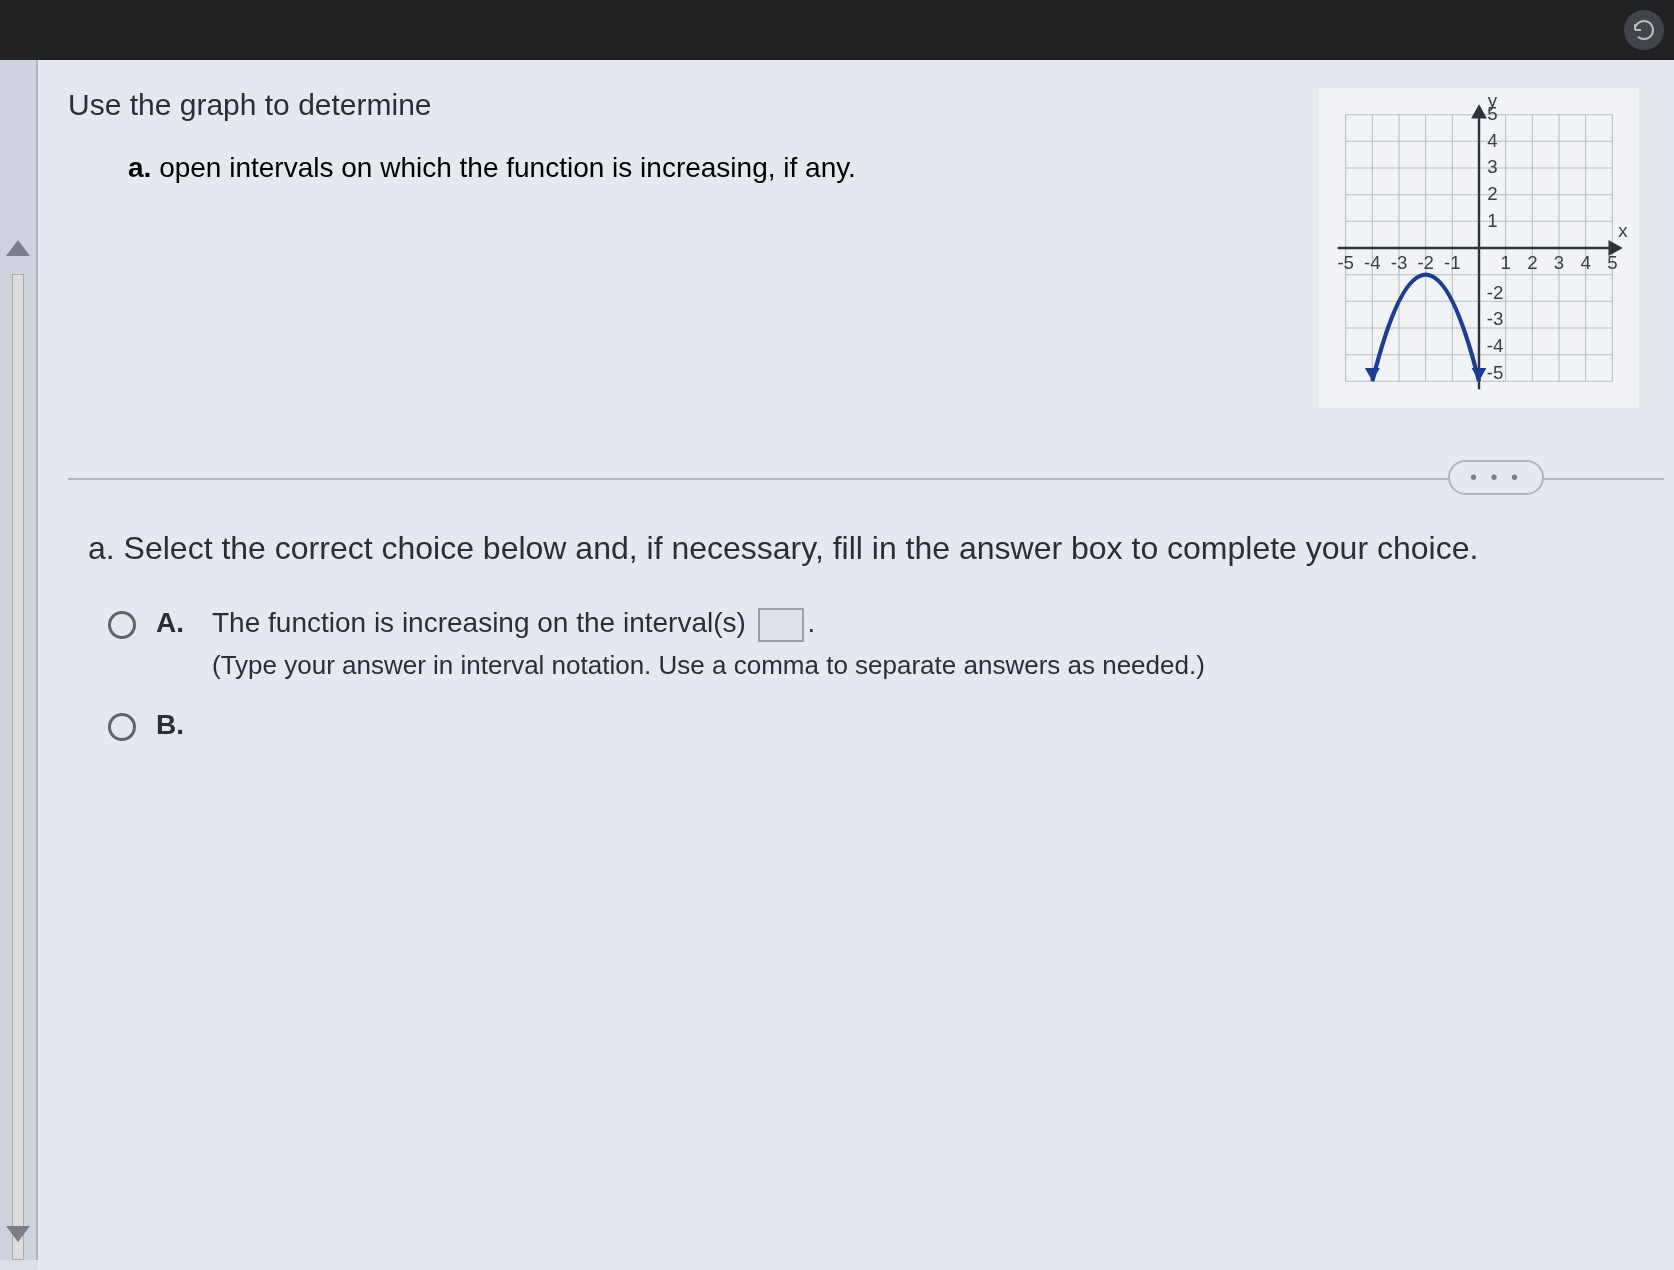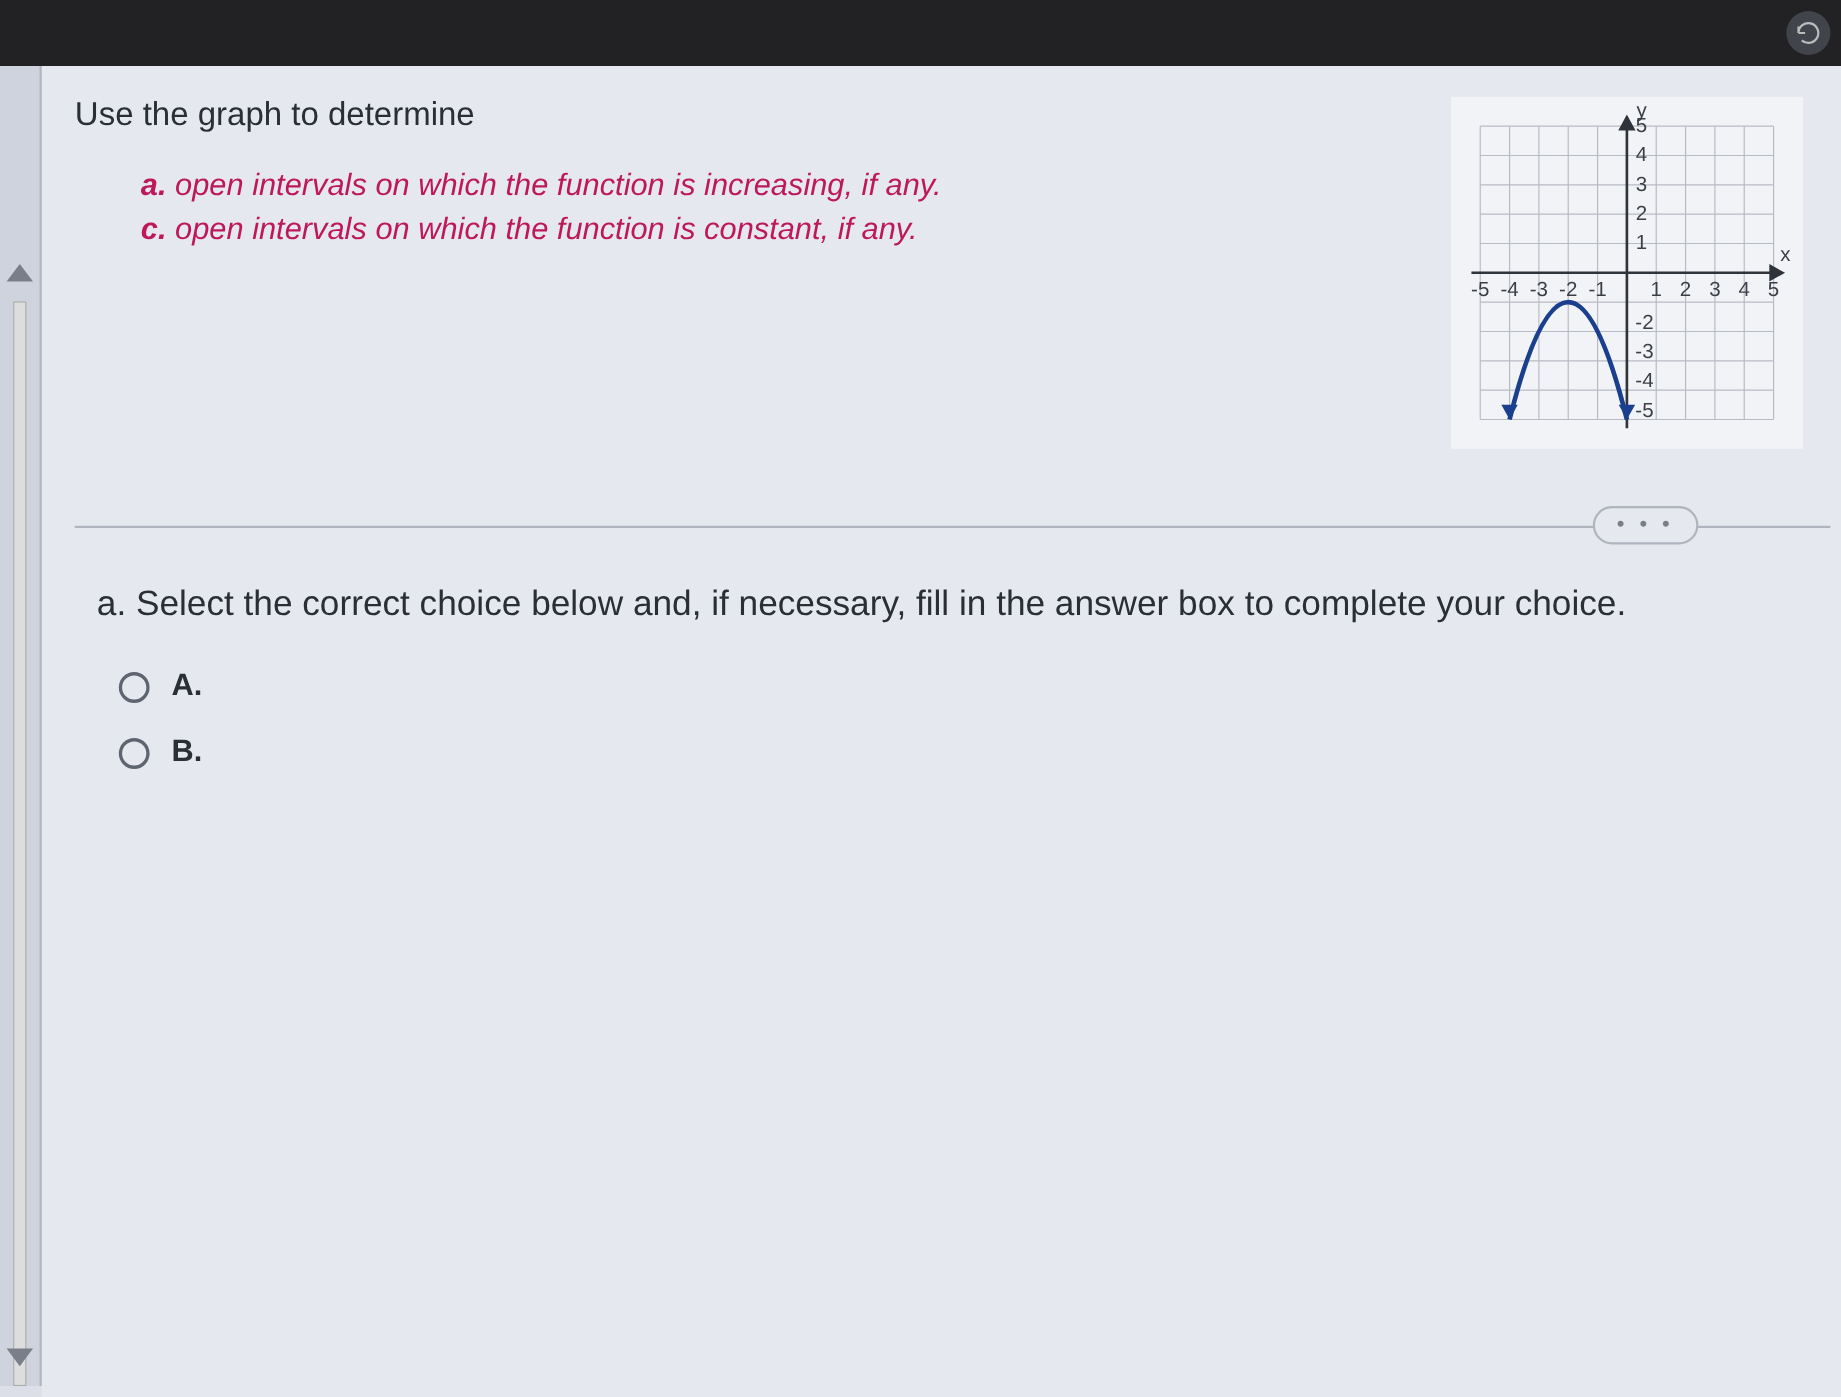--- a/index.html
+++ b/index.html
@@ -83,23 +83,22 @@
   .main-prompt {
     font-size: 30px;
     color: #2a2f36;
     margin-bottom: 30px;
   }
   .subparts {
     margin-left: 60px;
   }
   .subpart {
     font-size: 28px;
-    color: #be185d;
+    color: #000000;
     margin-bottom: 8px;
-    font-style: italic;
   }
   .subpart .lead { font-weight: bold; }
 
   .graph-block {
     position: relative;
     width: 370px;
     display: flex;
     flex-direction: column;
     align-items: center;
   }
@@ -197,24 +196,20 @@
 
 <div class="content">
 
   <div class="prompt-row">
     <div class="prompt-text">
       <div class="main-prompt">Use the graph to determine</div>
       <div class="subparts">
         <div class="subpart">
           <span class="lead">a.</span>
           <span>open intervals on which the function is increasing, if any.</span>
-        </div>
-        <div class="subpart">
-          <span class="lead">c.</span>
-          <span>open intervals on which the function is constant, if any.</span>
         </div>
       </div>
     </div>
 
     <div class="graph-block">
       <svg class="graph-canvas" width="320" height="320" viewBox="-6 -6 12 12">
         <g transform="scale(1,-1)">
 
           <g stroke="#b7bbc4" stroke-width="0.04">
             <line x1="-5" y1="-5" x2="-5" y2="5"></line>
@@ -287,20 +282,24 @@
     <hr class="divider">
     <div class="divider-dots">• • •</div>
   </div>
 
   <div class="answer-section">
     <div class="answer-lead">a. Select the correct choice below and, if necessary, fill in the answer box to complete your choice.</div>
 
     <div class="choice-row">
       <div class="radio"></div>
       <div class="choice-label">A.</div>
+      <div class="choice-text">
+        <span>The function is increasing on the interval(s) </span><span class="answer-box" value=""></span><span>.</span>
+        <div class="hint">(Type your answer in interval notation. Use a comma to separate answers as needed.)</div>
+      </div>
     </div>
 
     <div class="choice-row">
       <div class="radio"></div>
       <div class="choice-label">B.</div>
     </div>
   </div>
 
 </div>
 

